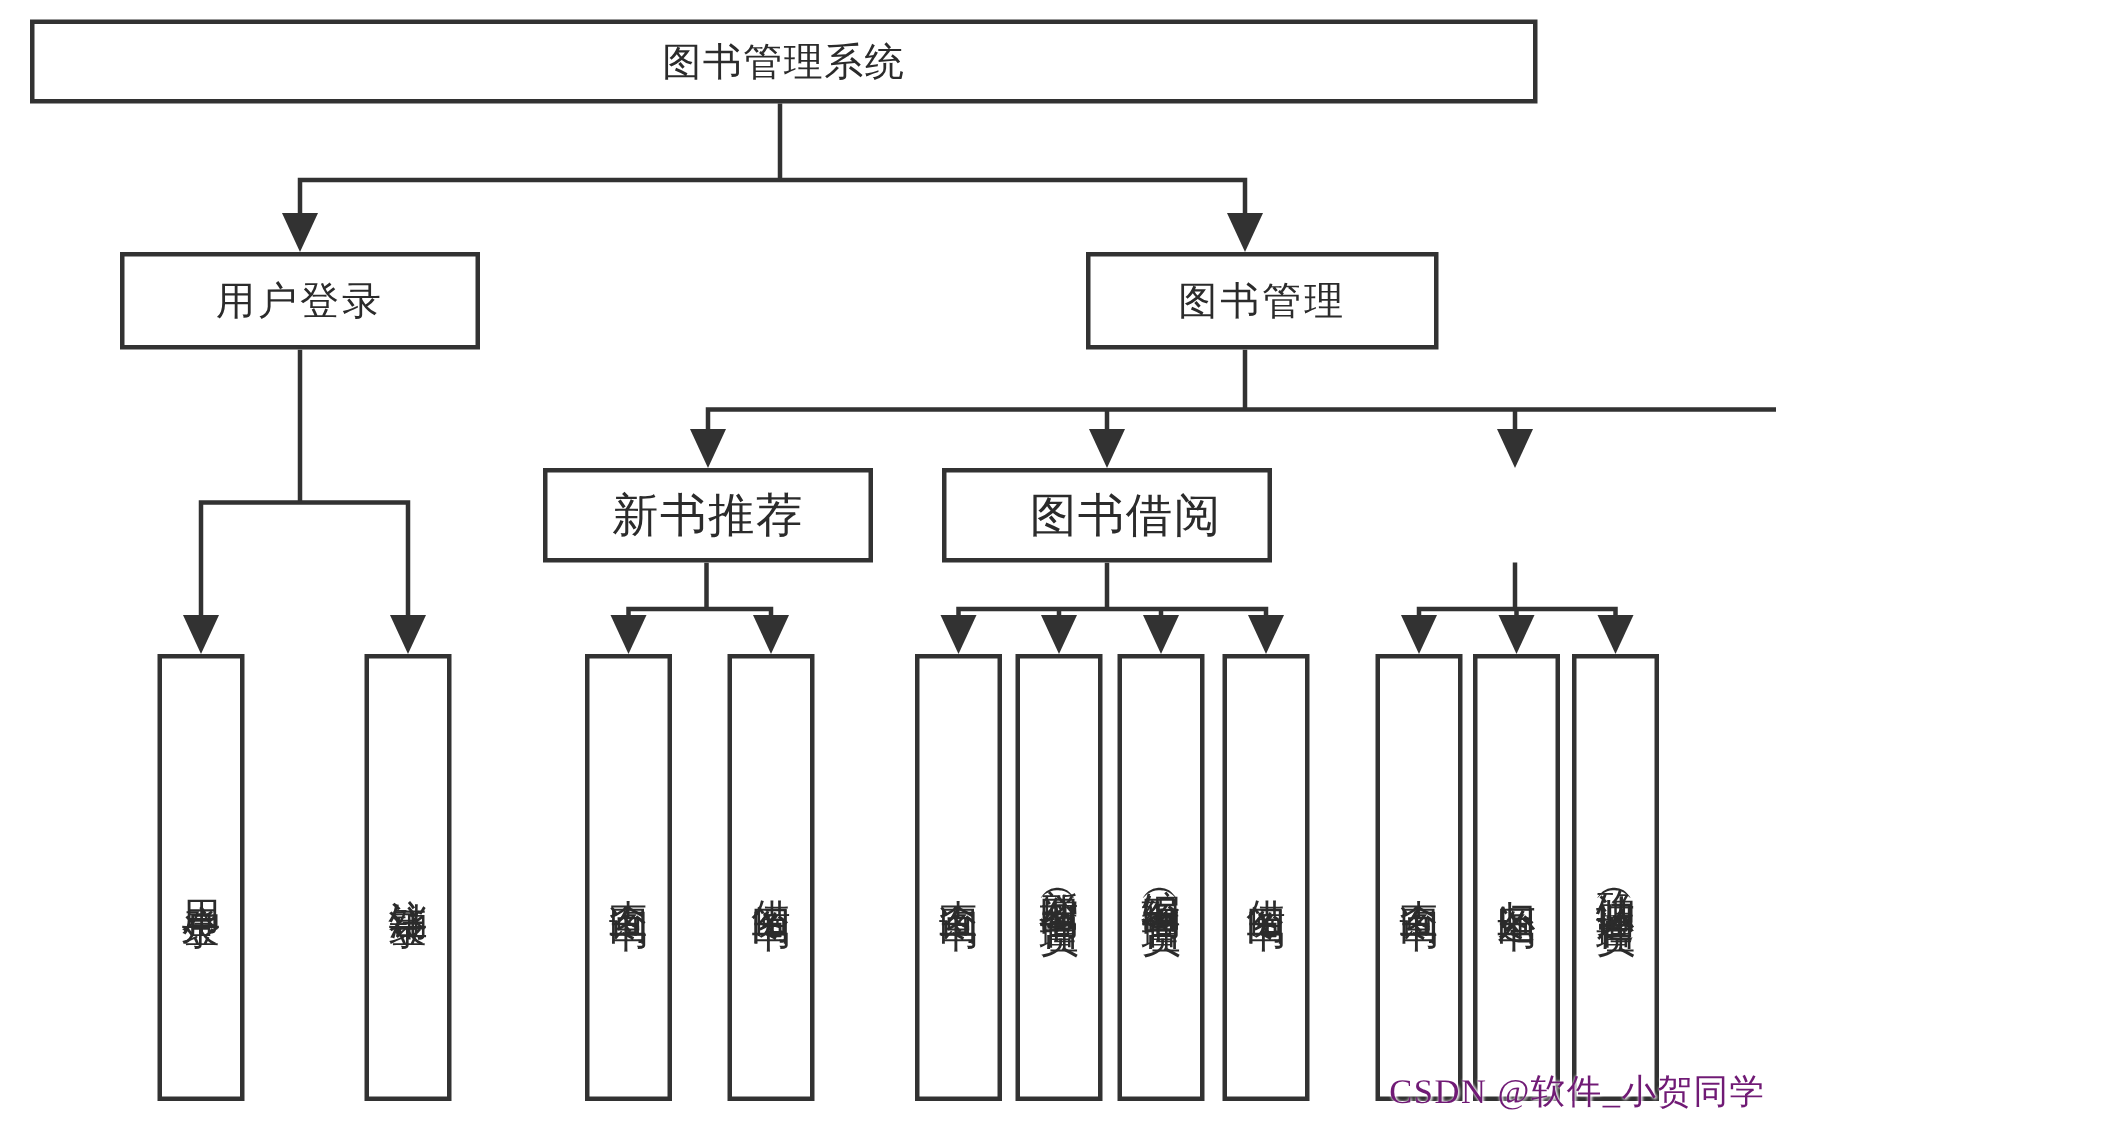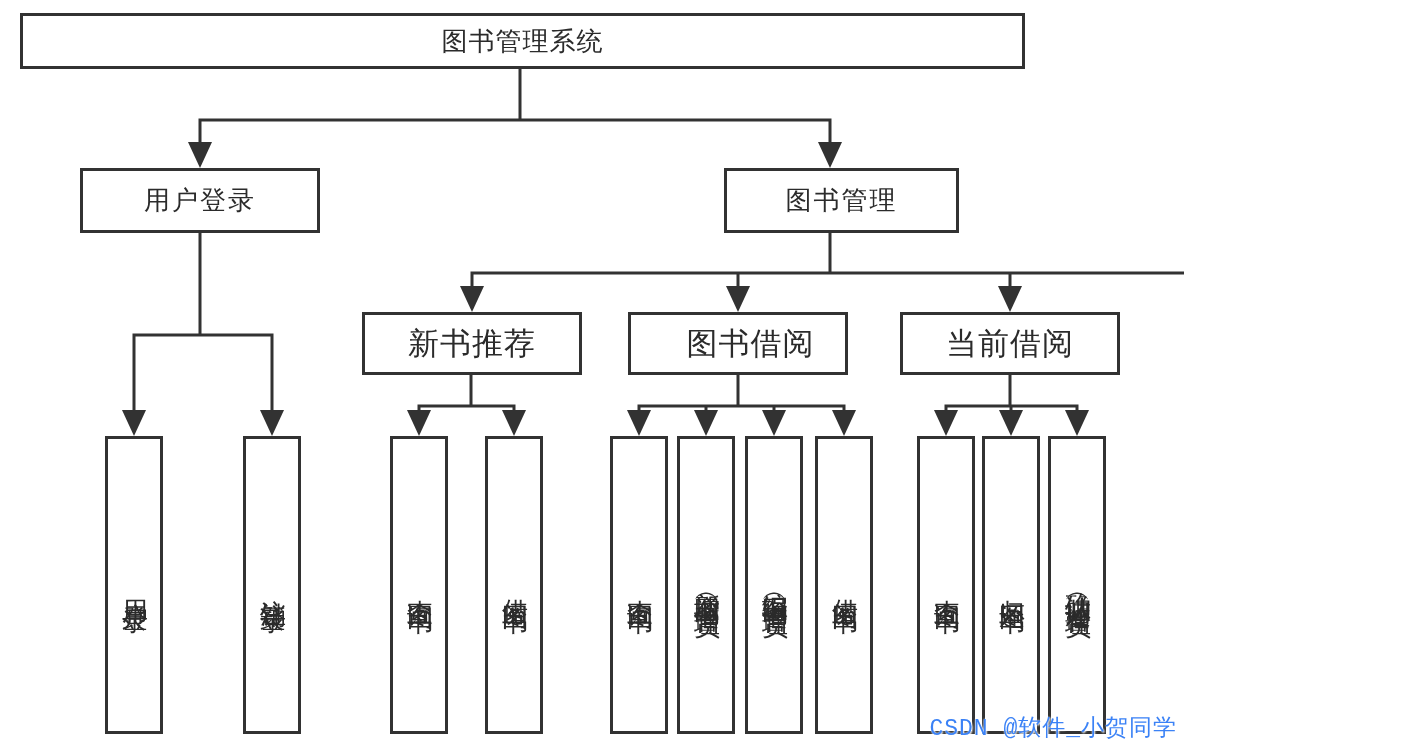--- a/index.html
+++ b/index.html
@@ -5,21 +5,21 @@
   html, body {
     margin: 0;
     padding: 0;
     background: #ffffff;
   }
   .canvas {
     position: relative;
     width: 1184px;
     height: 747px;
     background: #ffffff;
-    font-family: Liberation Mono, monospace;
+    font-family: Liberation Serif, serif;
     overflow: hidden;
   }
   .wires {
     position: absolute;
     left: 0;
     top: 0;
     width: 1405px;
     height: 747px;
   }
   .node {
@@ -50,21 +50,21 @@
     font-size: 26px;
     letter-spacing: 3px;
     white-space: normal;
   }
   .watermark {
     position: absolute;
     right: 7px;
     bottom: 4px;
     font-size: 23px;
     letter-spacing: 1px;
-    color: #3b82f6;
+    color: #701a75;
     text-shadow: 0 0 2px #ffffff, 1px 1px 2px #ffffff;
     z-index: 6;
   }
 </style>
 </head>
 <body>
 
 <div class="canvas">
 
   <svg class="wires" viewBox="0 0 1405 747" xmlns="http://www.w3.org/2000/svg">
@@ -114,21 +114,20 @@
     </g>
   </svg>
 
   <div class="node root">图书管理系统</div>
 
   <div class="node lvl2" style="left:80px; width:240px;">用户登录</div>
   <div class="node lvl2" style="left:712px; width:235px;margin-left:12px;">图书管理</div>
 
   <div class="node lvl3" style="left:362px;">新书推荐</div>
   <div class="node lvl3" style="left:628px;padding-left:25px;">图书借阅</div>
-  <div class="node lvl3" style="left:900px;">当前借阅</div>
 
   <div class="node leaf" style="left:105px;">用户登录</div>
   <div class="node leaf" style="left:243px;">注销登录</div>
 
   <div class="node leaf" style="left:390px;">查询图书</div>
   <div class="node leaf" style="left:485px;">借阅图书</div>
 
   <div class="node leaf" style="left:610px;">查询图书</div>
   <div class="node leaf" style="left:677px;">新增图书（管理员）</div>
   <div class="node leaf" style="left:745px;">编辑图书（管理员）</div>

